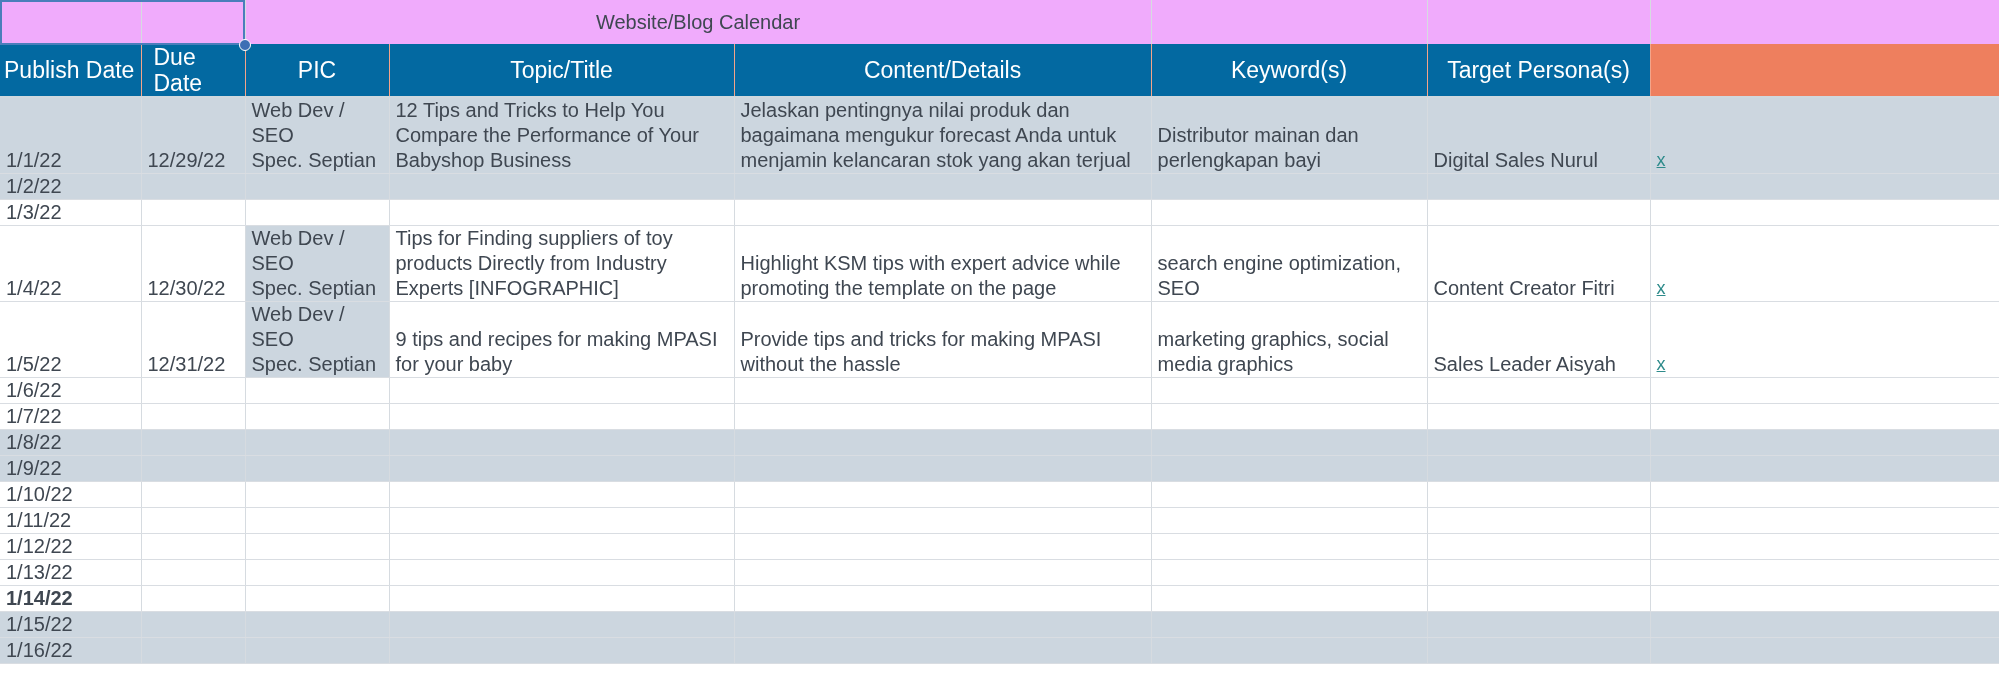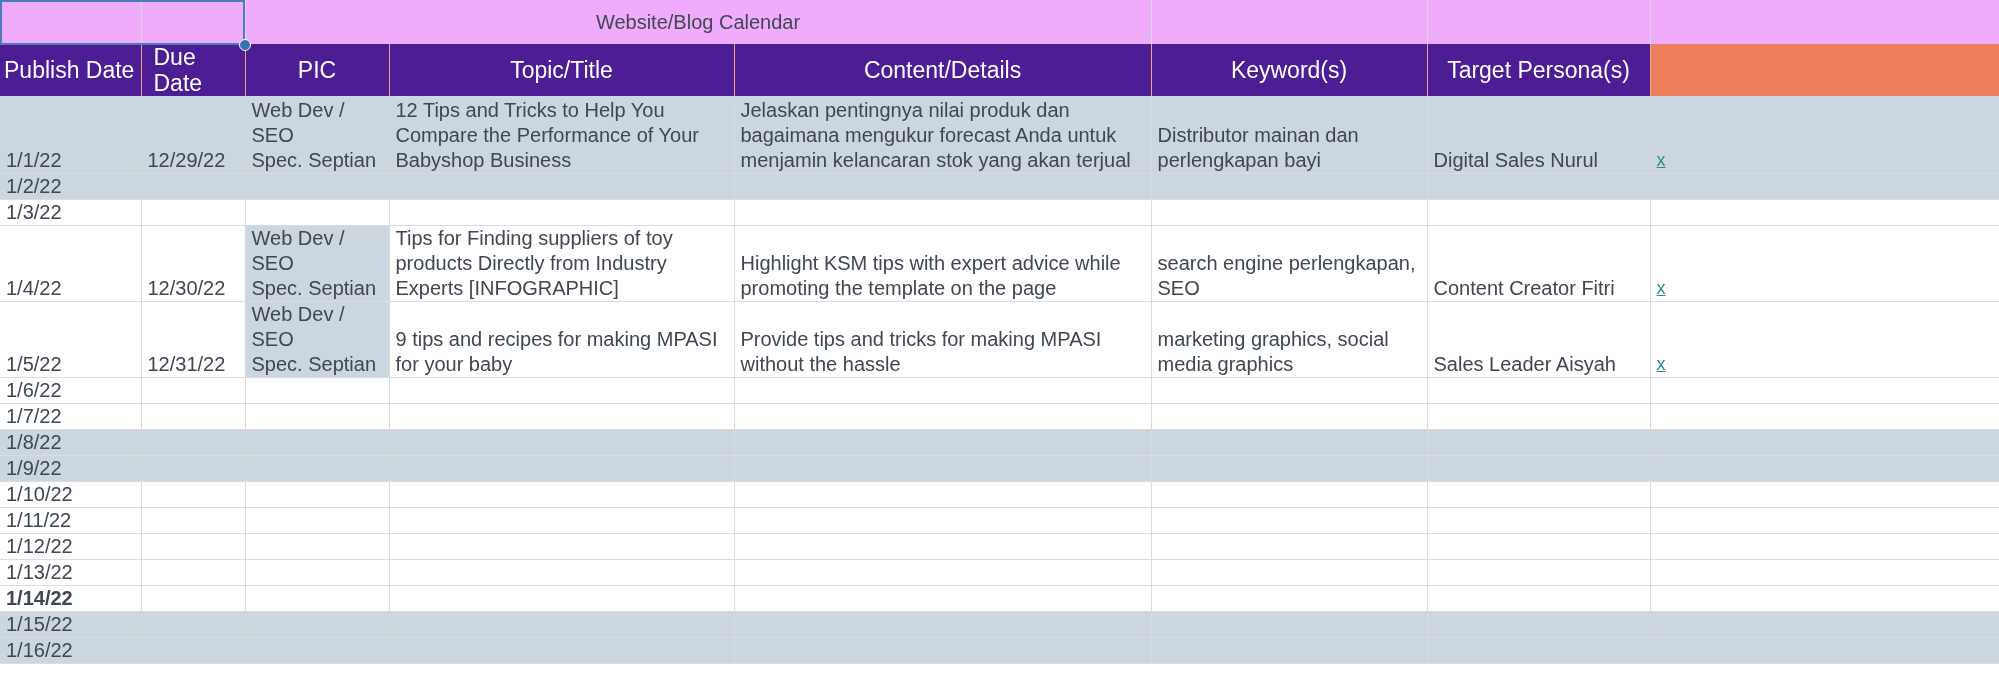--- a/index.html
+++ b/index.html
@@ -75,21 +75,21 @@
     left:239px;top:39px;
     width:12px;height:12px;
     border-radius:50%;
     background:#3c6fb4;
     border:1px solid #ffffff;
     box-sizing:border-box;
   }
 
   
   tr.head-row td{
-    background:#4c1d95;
+    background:#0369a1;
     color:#ffffff;
     font-size:23px;
     line-height:26px;
     height:33px;
     text-align:center;
     vertical-align:middle;
     border-right:1px solid #f4a489;
     border-bottom:2px solid #cfd8de;
   }
   tr.head-row td.h-pub{text-align:left;padding-left:4px;}
@@ -183,21 +183,21 @@
           <td></td>
           <td class="c-extra"></td>
         </tr>
         <tr class="r-plain" style="height: 44px;">
           <td class="num">1/4/22</td>
           <td class="num">12/30/22</td>
           <td class="pic-fill">Web Dev / SEO
 Spec. Septian</td>
           <td>Tips for Finding suppliers of toy products Directly from Industry Experts [INFOGRAPHIC]</td>
           <td class="top">Highlight KSM tips with expert advice while promoting the template on the page</td>
-          <td>search engine perlengkapan, SEO</td>
+          <td>search engine optimization, SEO</td>
           <td>Content Creator Fitri</td>
           <td class="c-extra"><span class="link">x</span></td>
         </tr>
         <tr class="r-plain" style="height: 44px;">
           <td class="num">1/5/22</td>
           <td class="num">12/31/22</td>
           <td class="pic-fill">Web Dev / SEO
 Spec. Septian</td>
           <td>9 tips and recipes for making MPASI for your baby</td>
           <td class="top">Provide tips and tricks for making MPASI without the hassle</td>

